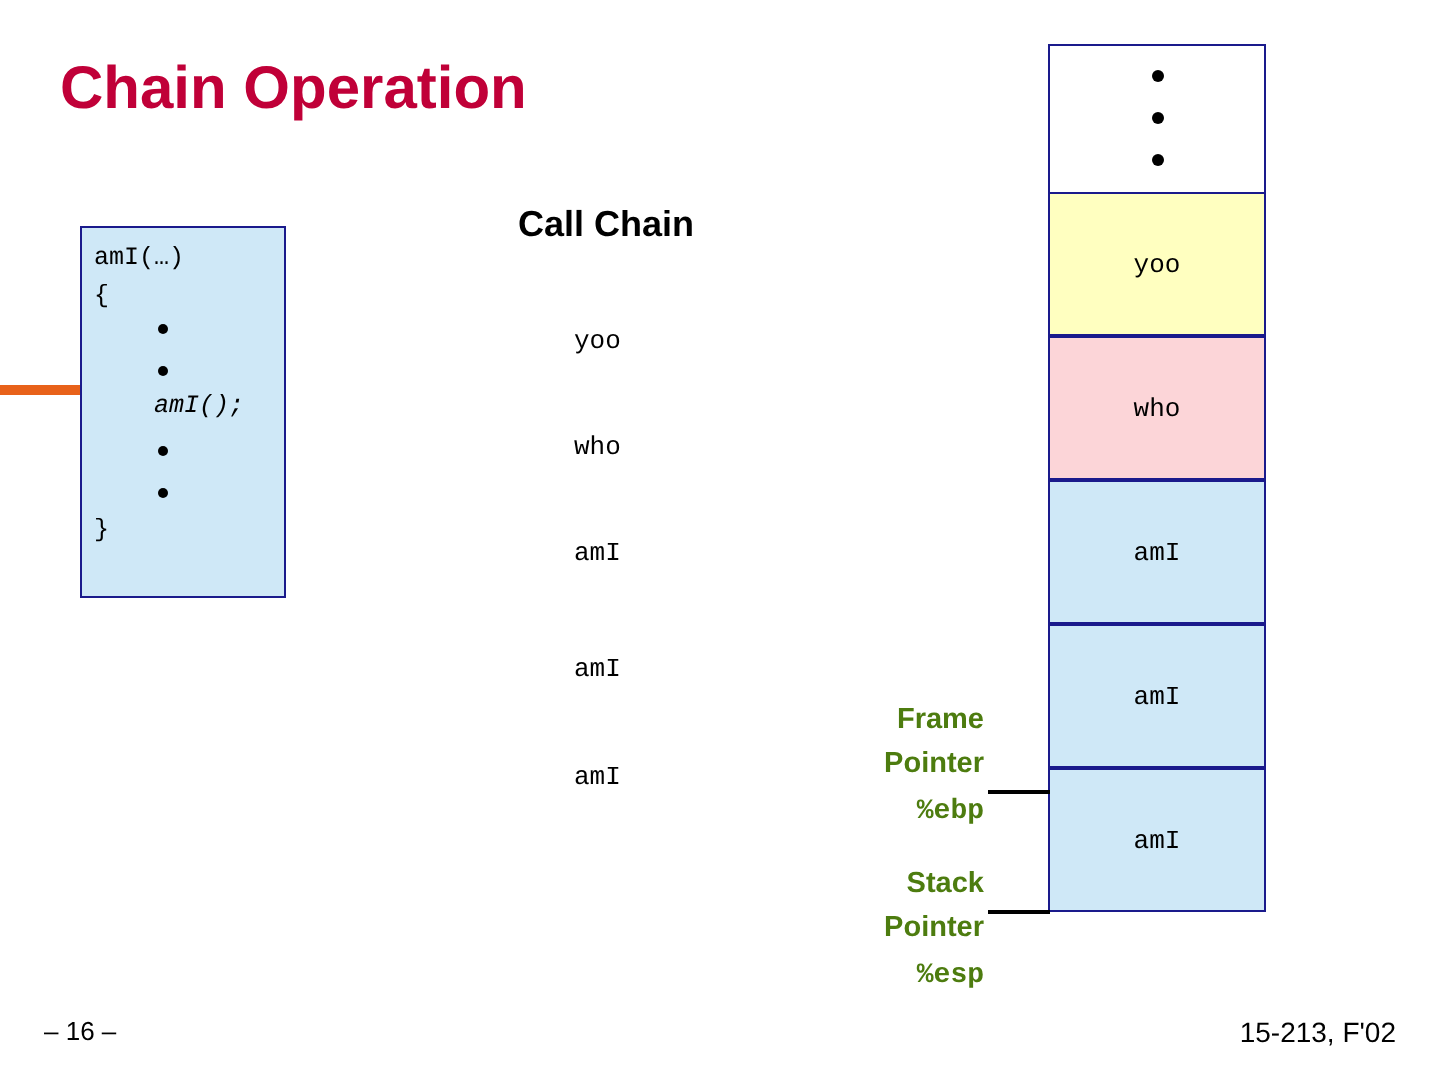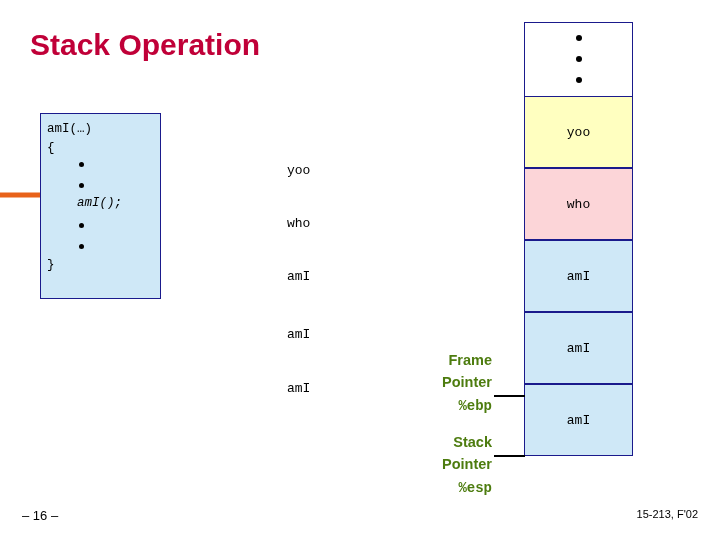--- a/index.html
+++ b/index.html
@@ -31,21 +31,21 @@
     color: #c00038;
     letter-spacing: 0px;
     white-space: nowrap;
   }
 
   
   .codebox {
     position: absolute;
     left: 40px;
     top: 113px;
-    width: 121px;
+    width: 103px;
     height: 186px;
     background: #cfe8f7;
     border: 1px solid #1a1a8c;
     box-sizing: border-box;
   }
   .code-line {
     position: absolute;
     font-family: "Liberation Mono", monospace;
     font-size: 12.5px;
     color: #000000;
@@ -147,48 +147,49 @@
     left: 22px;
     top: 508px;
     font-size: 13px;
     color: #000000;
     white-space: nowrap;
   }
   .foot-right {
     position: absolute;
     right: 22px;
     top: 508px;
-    font-size: 11px;
+    font-size: 14px;
     color: #000000;
     white-space: nowrap;
   }
 </style>
 </head>
 <body>
 
 <div class="slide">
 
-  <div class="title">Stack Operation</div>
+  <div class="title">Chain Operation</div>
 
   <svg class="arrow" viewBox="0 0 72 14">
     <rect x="0" y="4.5" width="58" height="5" fill="#e8621a"></rect>
     <polygon points="55,0.5 71,7 55,13.5" fill="#e8621a"></polygon>
   </svg>
 
   <div class="codebox">
     <div class="code-line code-l1">amI(…)</div>
     <div class="code-line code-l2">{</div>
     <div class="bullet-dot" style="left:38px; top:48px;"></div>
     <div class="bullet-dot" style="left:38px; top:69px;"></div>
     <div class="code-line code-l5">amI();</div>
     <div class="bullet-dot" style="left:38px; top:109px;"></div>
     <div class="bullet-dot" style="left:38px; top:130px;"></div>
     <div class="code-line code-l8">}</div>
   </div>
 
+  <div class="callchain-title">Call Chain</div>
   <div class="chain-item" style="left:287px; top:163px;">yoo</div>
   <div class="chain-item" style="left:287px; top:216px;">who</div>
   <div class="chain-item" style="left:287px; top:269px;">amI</div>
   <div class="chain-item" style="left:287px; top:327px;">amI</div>
   <div class="chain-item" style="left:287px; top:381px;">amI</div>
 
   <div class="stackcell cell-dots" style="top:22px; height:74px;">
     <span class="vdot" style="top:12px;"></span>
     <span class="vdot" style="top:33px;"></span>
     <span class="vdot" style="top:54px;"></span>

